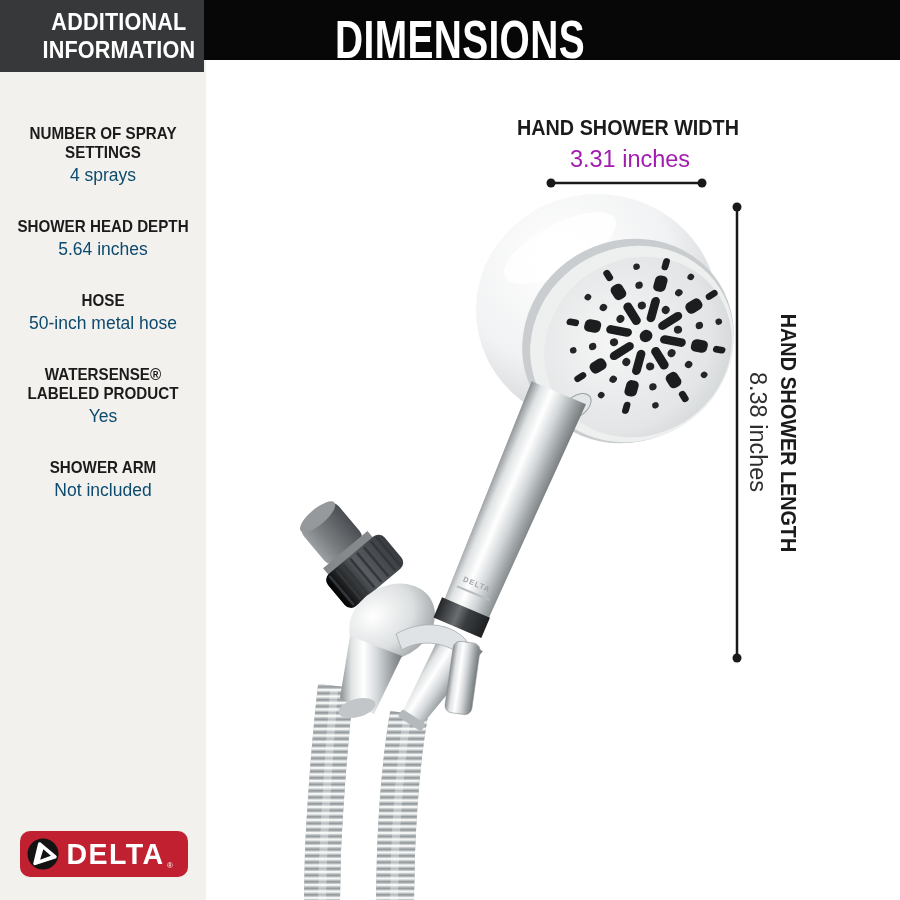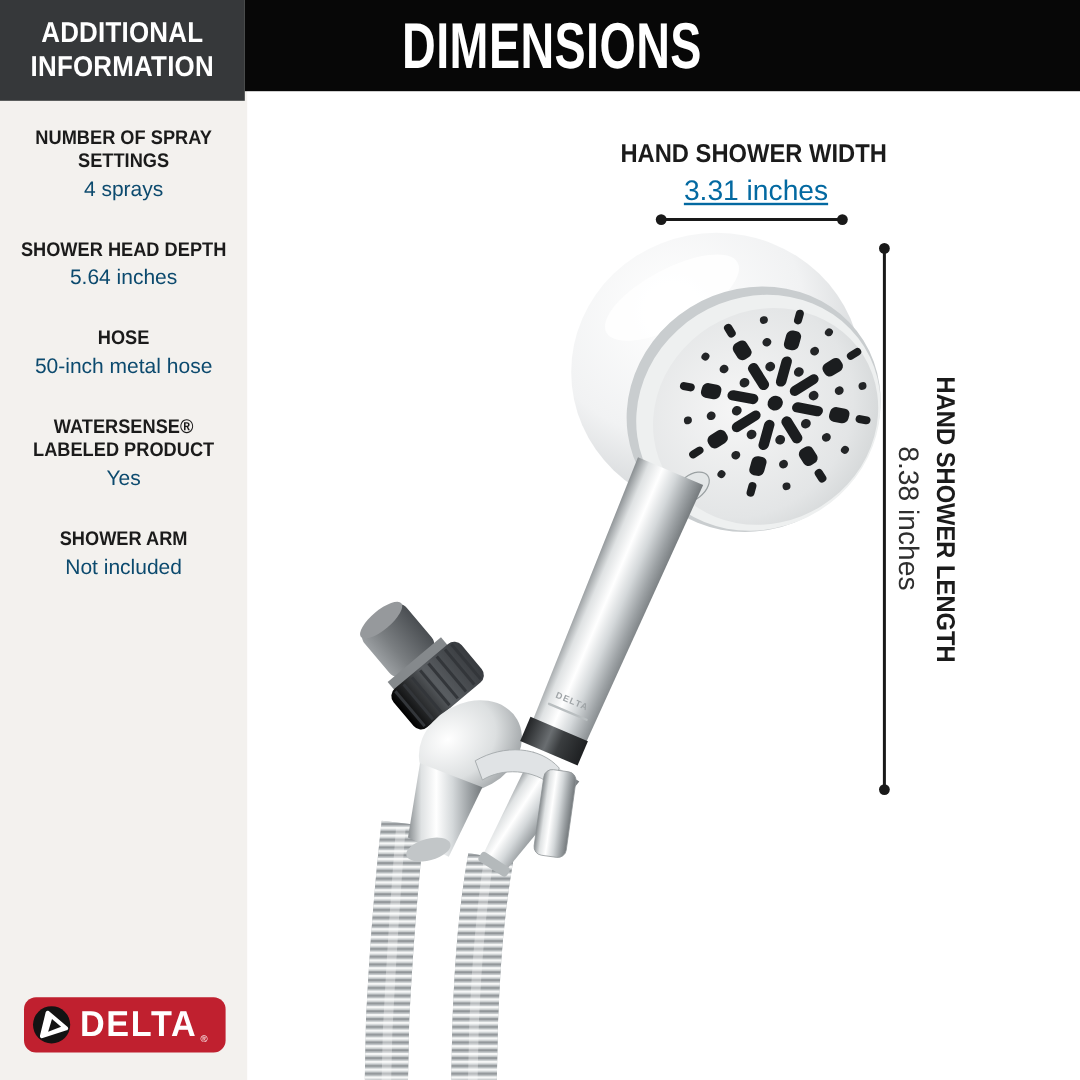--- a/index.html
+++ b/index.html
@@ -2,46 +2,46 @@
 <html><head>
 <meta charset="utf-8">
 <style>
   html,body{margin:0;padding:0;background:#ffffff;}
   body{width:900px;height:900px;position:relative;overflow:hidden;
        font-family:"Liberation Sans","DejaVu Sans",sans-serif;color:#1c1c1c;}
   .page{position:absolute;inset:0;background:#ffffff;}
 
   
   .sidebar{position:absolute;left:0;top:0;width:206px;height:900px;background:#f3f1ee;}
-  .sidebar-header{position:absolute;left:0;top:0;width:204px;height:84px;background:#36383a;
-      display:flex;align-items:center;justify-content:center;}
+  .sidebar-header{position:absolute;left:0;top:0;width:204px;height:72px;background:#36383a;
+      display:flex;align-items:center;justify-content:flex-end;}
   .sidebar-header .hdr-text{color:#ffffff;font-weight:bold;font-size:24px;line-height:28px;
       text-align:center;white-space:pre-line;transform:scaleX(0.9);letter-spacing:0.2px;}
-  .spec-list{position:absolute;left:0;top:72px;width:206px;padding-top:34px;text-align:center;}
+  .spec-list{position:absolute;left:0;top:72px;width:206px;padding-top:52px;text-align:center;}
   .spec-item{margin-bottom:30px;}
   .spec-label{font-weight:bold;font-size:16.5px;line-height:19px;color:#1b1b1b;
       transform:scaleX(0.92);padding:0 8px;}
   .spec-value{font-size:17.5px;line-height:23px;color:#0c4a6e;margin-top:2px;}
 
   
   .delta-logo{position:absolute;left:20px;top:831px;width:168px;height:46px;background:#c0202f;
       border-radius:10px;display:flex;align-items:center;padding-left:5px;box-sizing:border-box;}
   .delta-logo .logo-text{color:#ffffff;font-weight:bold;font-size:30px;letter-spacing:1.5px;
       transform:scaleX(0.95);margin-left:3px;}
   .delta-logo .reg-mark{color:#ffffff;font-size:8px;align-self:flex-end;margin-bottom:7px;}
 
   
-  .dimensions-bar{position:absolute;left:204px;top:0;width:696px;height:76px;background:#070707;}
+  .dimensions-bar{position:absolute;left:204px;top:0;width:696px;height:60px;background:#070707;}
   .dimensions-title{position:absolute;left:256px;top:8px;color:#ffffff;font-weight:bold;
       font-size:54px;white-space:nowrap;transform:translateX(-50%) scaleX(0.72);letter-spacing:0.5px;}
 
   .dim-label-w{position:absolute;left:628px;top:116px;font-weight:bold;font-size:21.5px;
       white-space:nowrap;transform:translateX(-50%) scaleX(0.92);color:#1b1b1b;}
   .dim-value-w{position:absolute;left:630px;top:146px;font-size:23.5px;white-space:nowrap;
-      transform:translateX(-50%);color:#0369a1;text-decoration:underline;}
+      transform:translateX(-50%);color:#a21caf;}
   .vert{writing-mode:vertical-rl;}
   .dim-label-l{position:absolute;left:787px;top:433px;font-weight:bold;font-size:21.5px;
       white-space:nowrap;transform:translate(-50%,-50%) scaleY(0.92);color:#1b1b1b;}
   .dim-value-l{position:absolute;left:757px;top:432px;font-size:23.5px;white-space:nowrap;
       transform:translate(-50%,-50%);color:#2e2e2e;}
 
   .product-svg{position:absolute;left:0;top:0;width:900px;height:900px;}
 </style>
 </head>
 <body>

